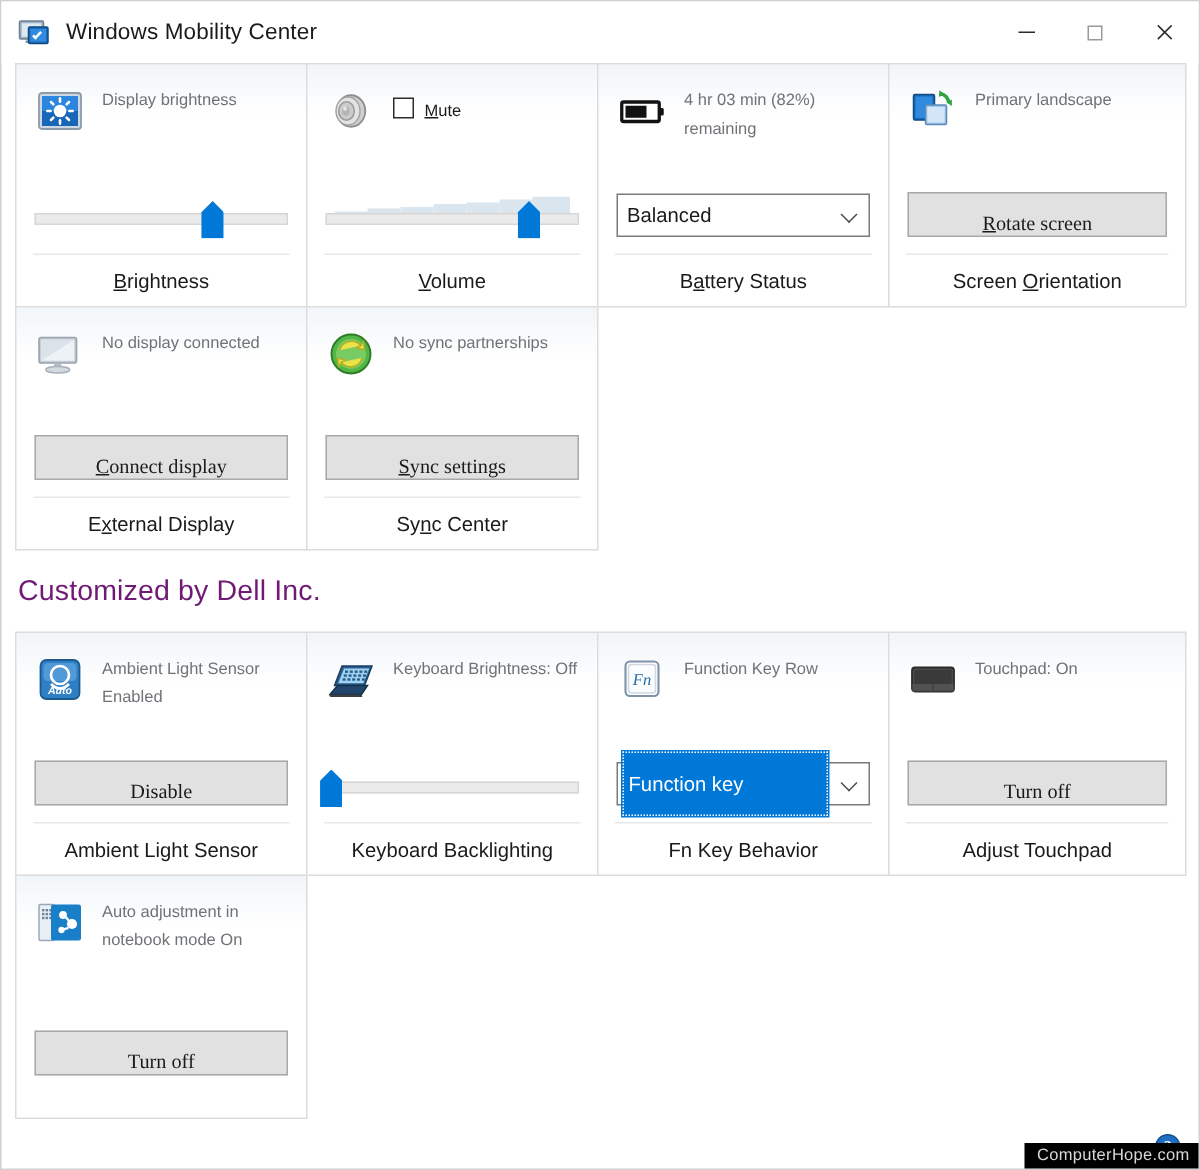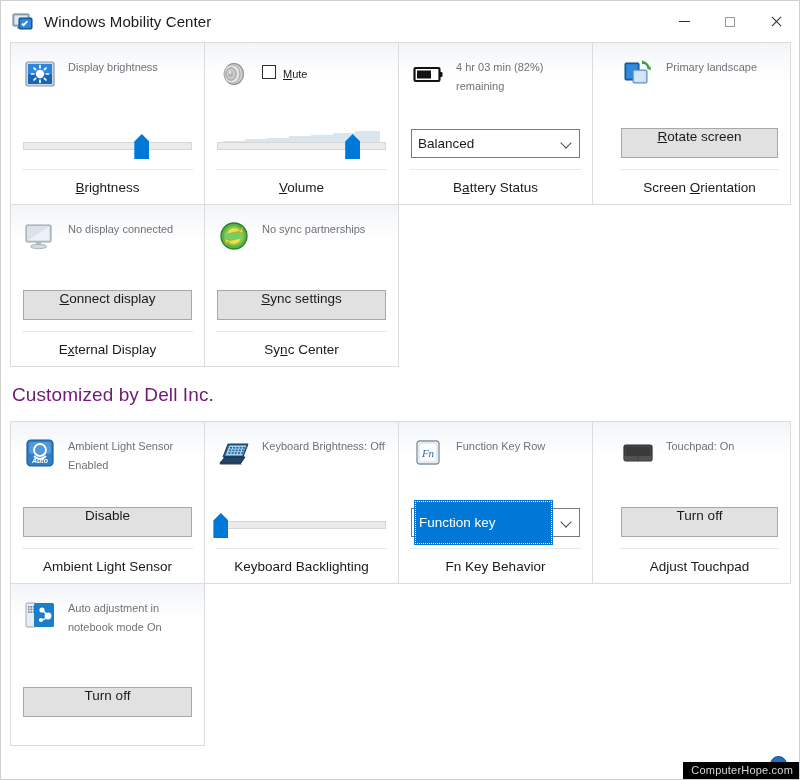--- a/index.html
+++ b/index.html
@@ -78,21 +78,21 @@
     width: 195px;
     height: 163px;
     background: #ffffff;
     border: 1px solid #dcdcdc;
     margin: 0 -1px -1px 0;
     position: relative;
     display: flex;
     flex-direction: column;
     background-image: linear-gradient(to bottom, #f2f5f8 0px, #f7f9fb 14px, #ffffff 34px);
   }
-  .tile.wide { width: 199px; padding-left: 16px; }
+  .tile.wide { width: 199px; }
   .tile-top {
     flex: 0 0 auto;
     display: flex;
     padding: 14px 10px 0 12px;
     min-height: 74px;
   }
   .tile-icon {
     flex: 0 0 34px;
     width: 34px; height: 34px;
     margin-right: 11px;
@@ -123,25 +123,25 @@
     color: #1a1a1a;
   }
   .tile-foot span { cursor: default; }
 
   
   .btn {
     width: 100%;
     height: 30px;
     background: #e1e1e1;
     border: 1px solid #a8a8a8;
-    font-family: Liberation Sans, sans-serif;
+    font-family: Liberation Serif, serif;
     font-size: 13.5px;
     color: #1a1a1a;
     display: flex;
-    align-items: flex-start;
+    align-items: flex-end;
     justify-content: center;
     cursor: default;
   }
 
   
   .combo {
     width: 100%;
     height: 29px;
     background: #ffffff;
     border: 1px solid #7a7a7a;

